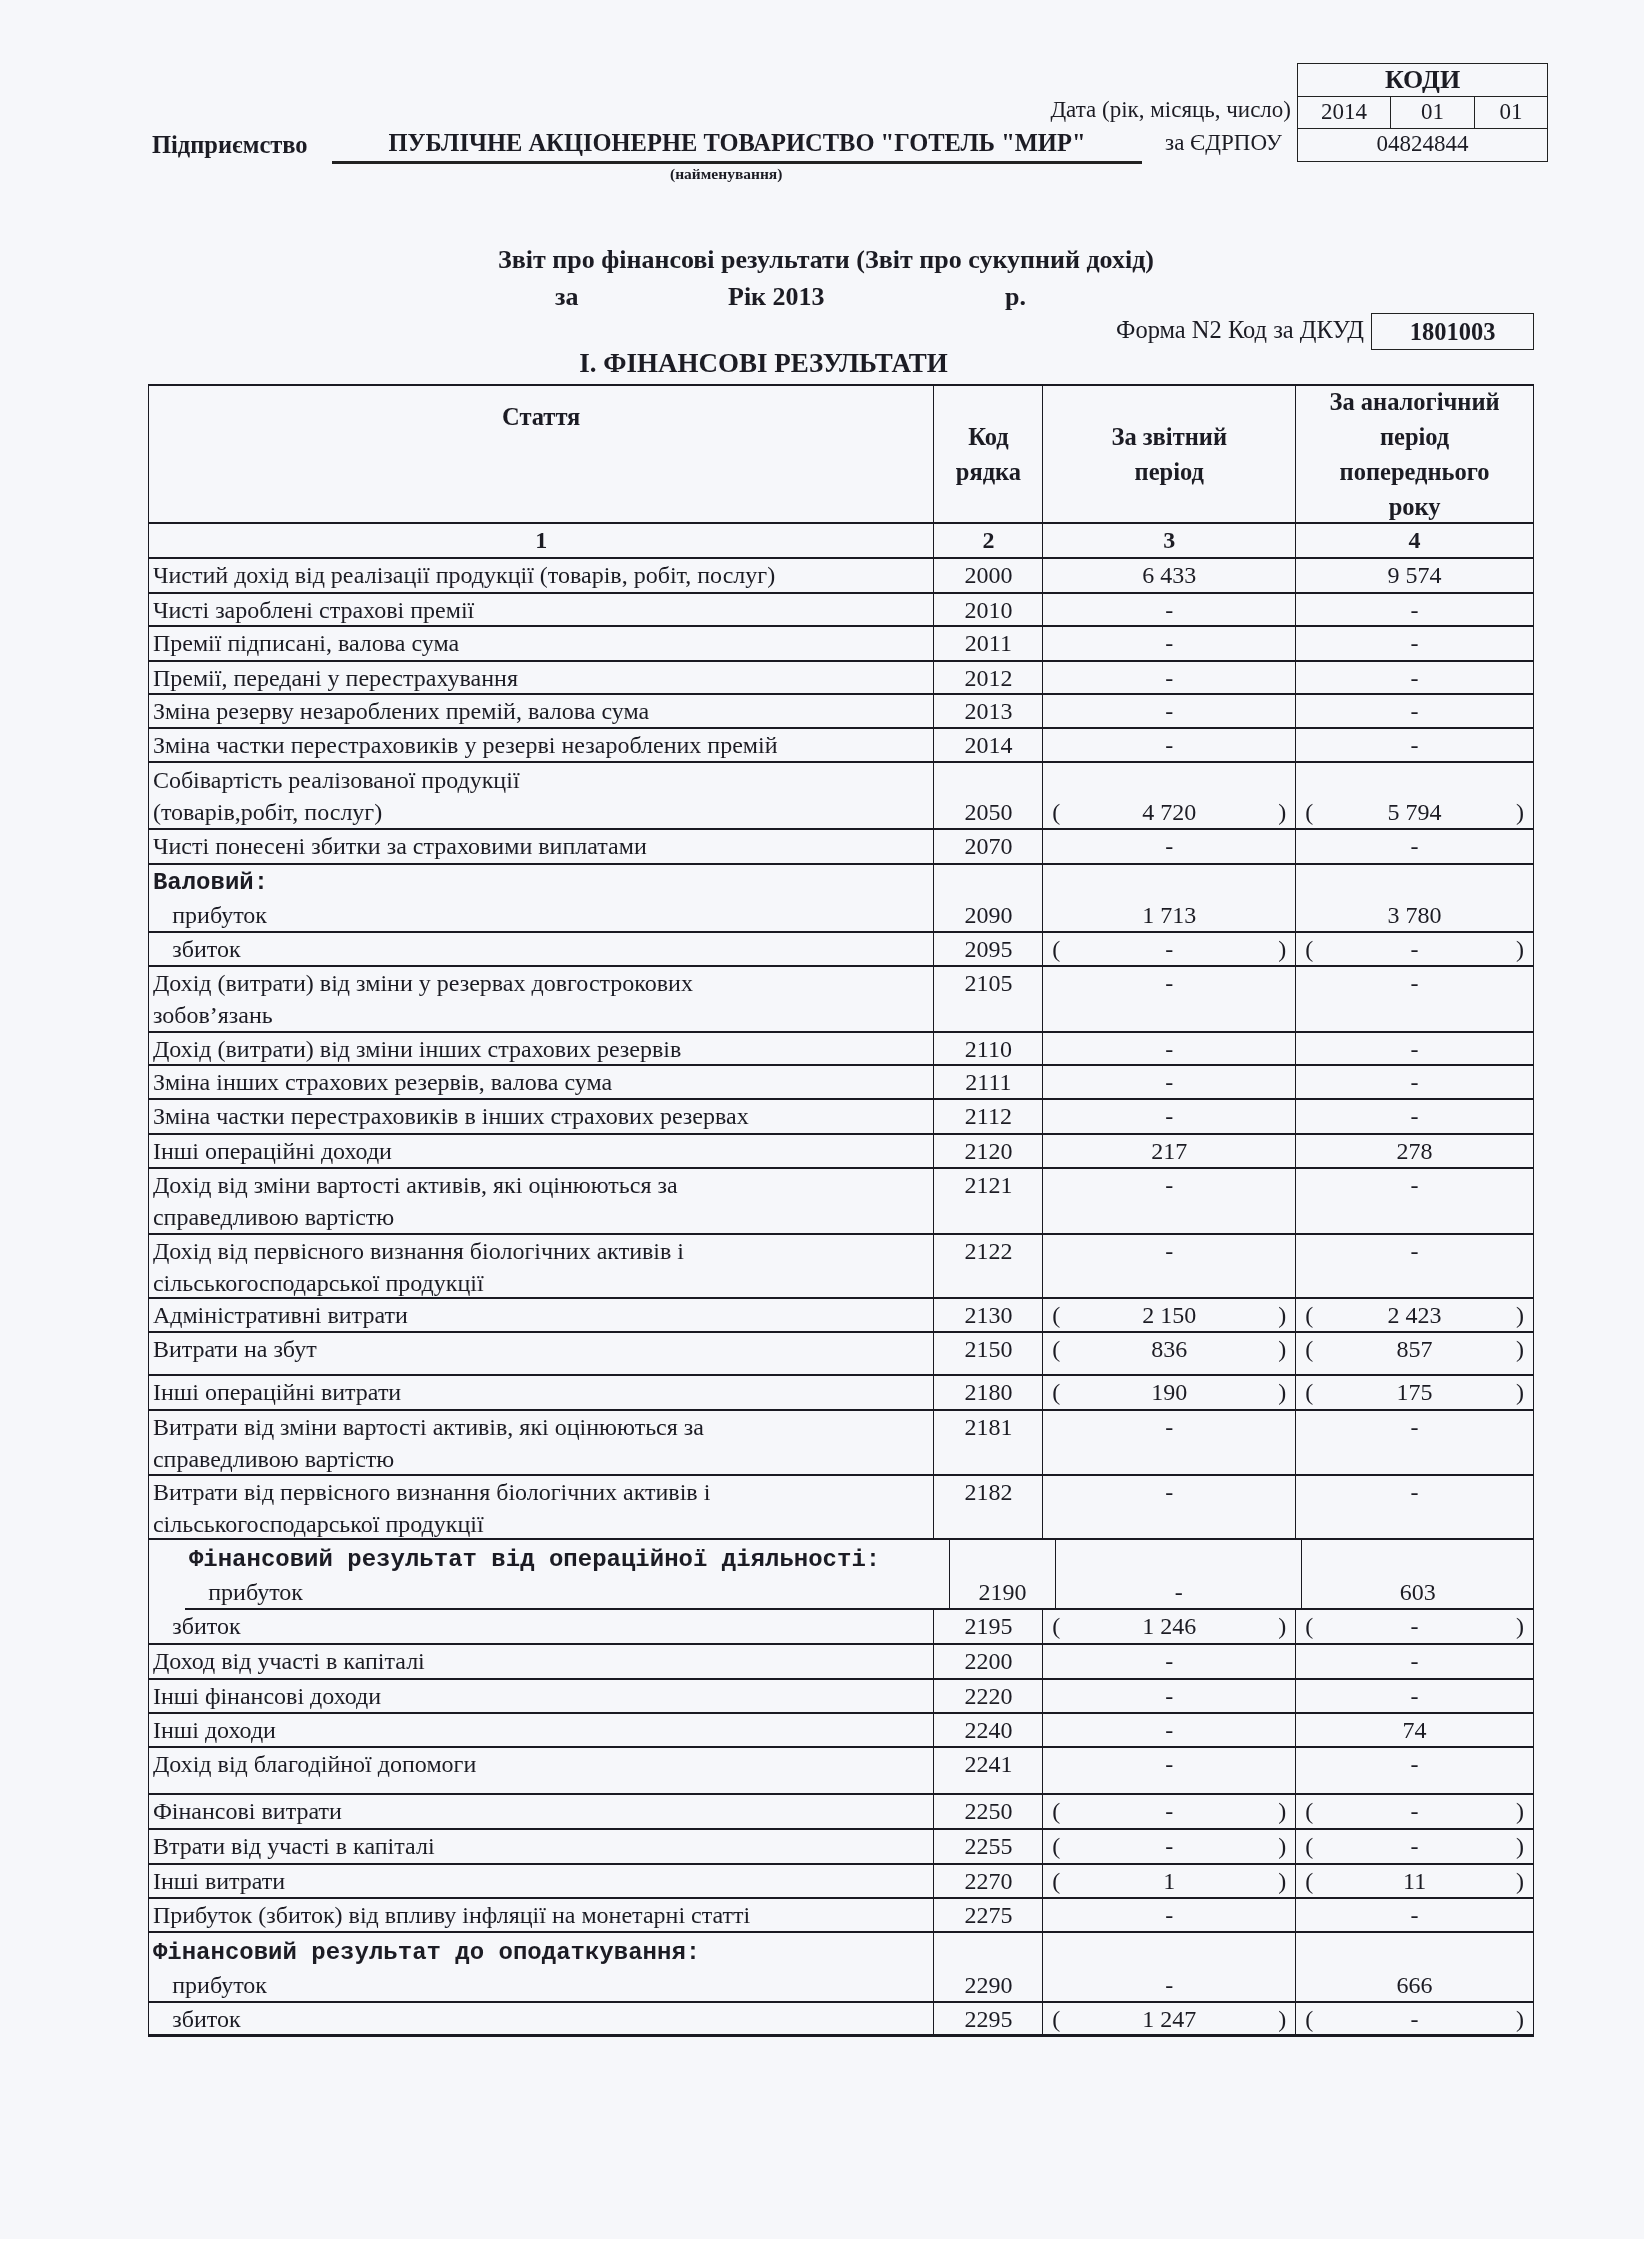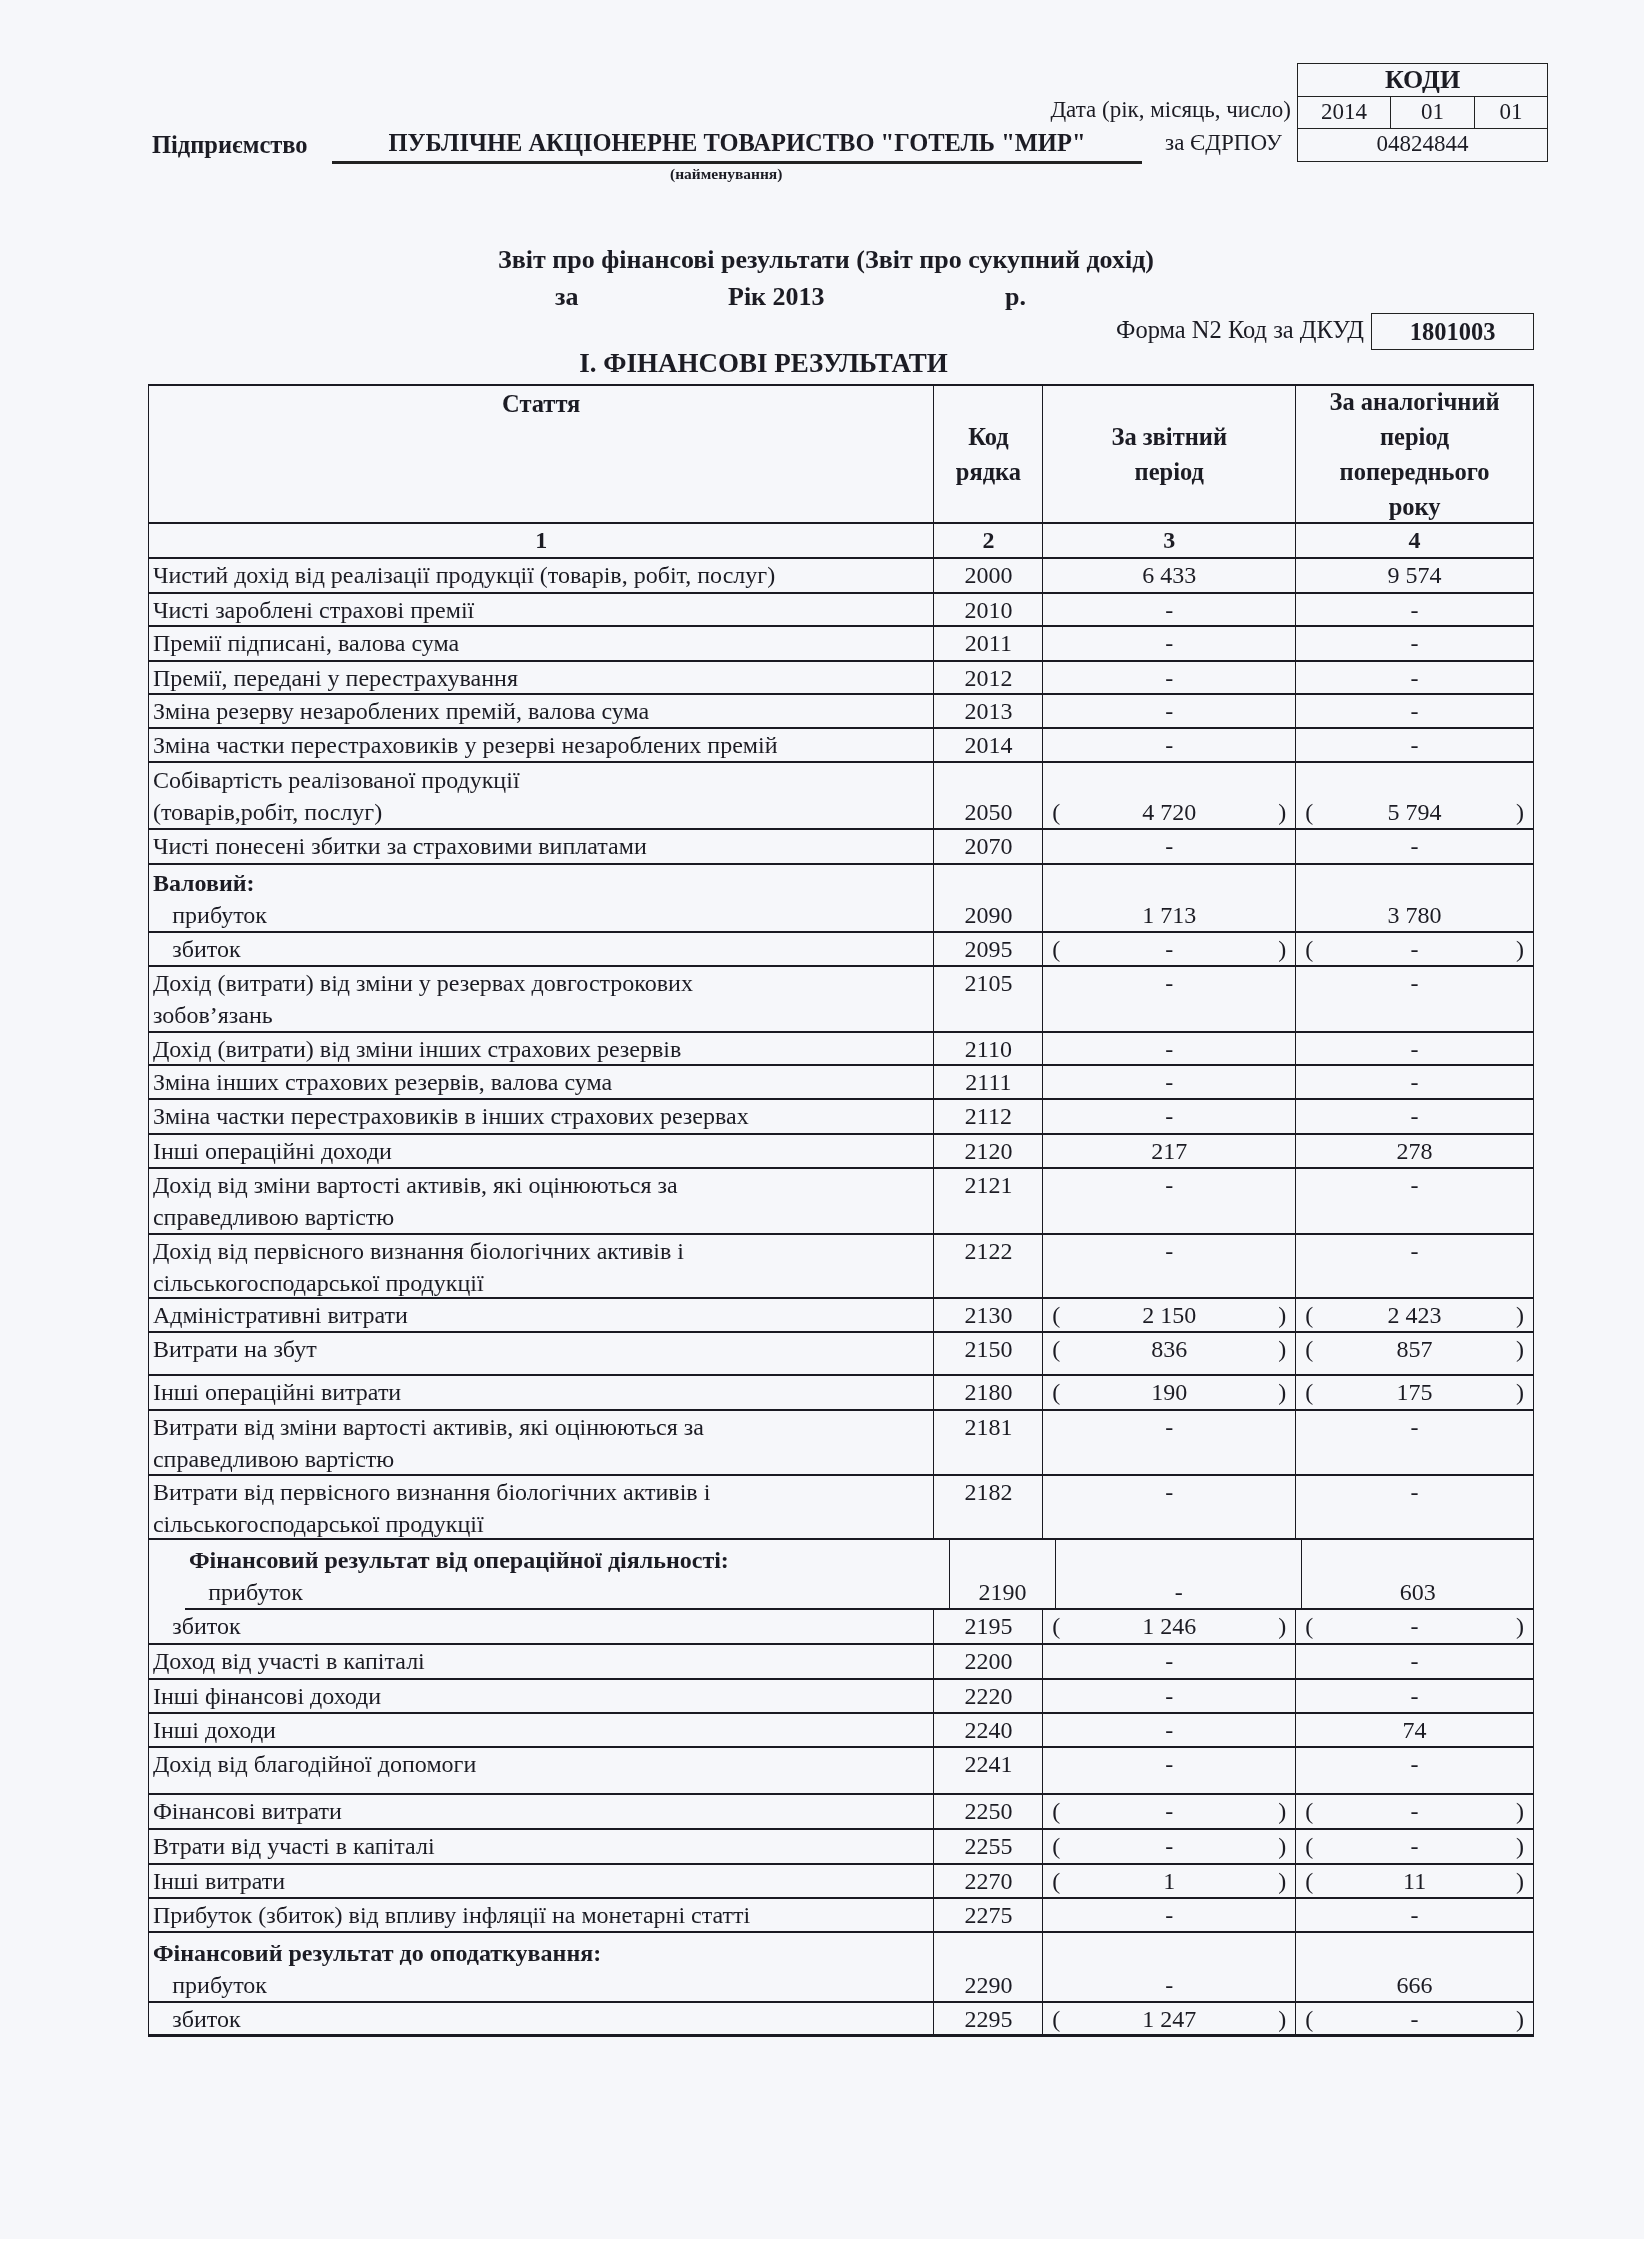--- a/index.html
+++ b/index.html
@@ -45,26 +45,26 @@
   .tbl { position:absolute; left:148px; top:384px; width:1384px; border-top:2.6px solid #1a1a22; border-left:1.9px solid #1a1a22; border-right:1.9px solid #1a1a22; }
   .tr { position:relative; display:flex; border-bottom:2.6px solid #1a1a22; box-sizing:border-box; }
   .tr.last { border-bottom:3.2px solid #1a1a22; }
   .td { position:relative; box-sizing:border-box; font-size:24px; line-height:32px; }
   .td + .td { border-left:1.9px solid #1a1a22; }
   .c1 { width:785px; padding-left:3.9px; }
   .c2 { width:109px; text-align:center; }
   .c3 { width:253px; text-align:center; }
   .c4 { width:238px; text-align:center; }
   .th .td { font-weight:bold; font-size:24.5px; line-height:35px; display:flex; align-items:center; justify-content:center; text-align:center; }
-  .th .c1 { padding-left:0; align-items:flex-start; }
+  .th .c1 { padding-left:0; align-items:flex-start; padding-top:13px; }
   .num-row .td { font-weight:bold; text-align:center; }
   .valign-bottom { display:flex; flex-direction:column; justify-content:flex-end; }
   .valign-top { display:flex; flex-direction:column; justify-content:flex-start; }
   .sub { padding-left:19.3px; }
-  .b { font-weight:bold; }
+  .b { font-weight:bold;font-family:Liberation Mono, monospace; }
   .paren-l { position:absolute; left:9px; }
   .paren-r { position:absolute; right:9px; }
   .cellflex { display:flex; justify-content:center; width:100%; }
 </style>
 </head>
 <body>
 
 <div class="bottom-strip"></div>
 
 <div class="abs lbl-company">Підприємство</div>

